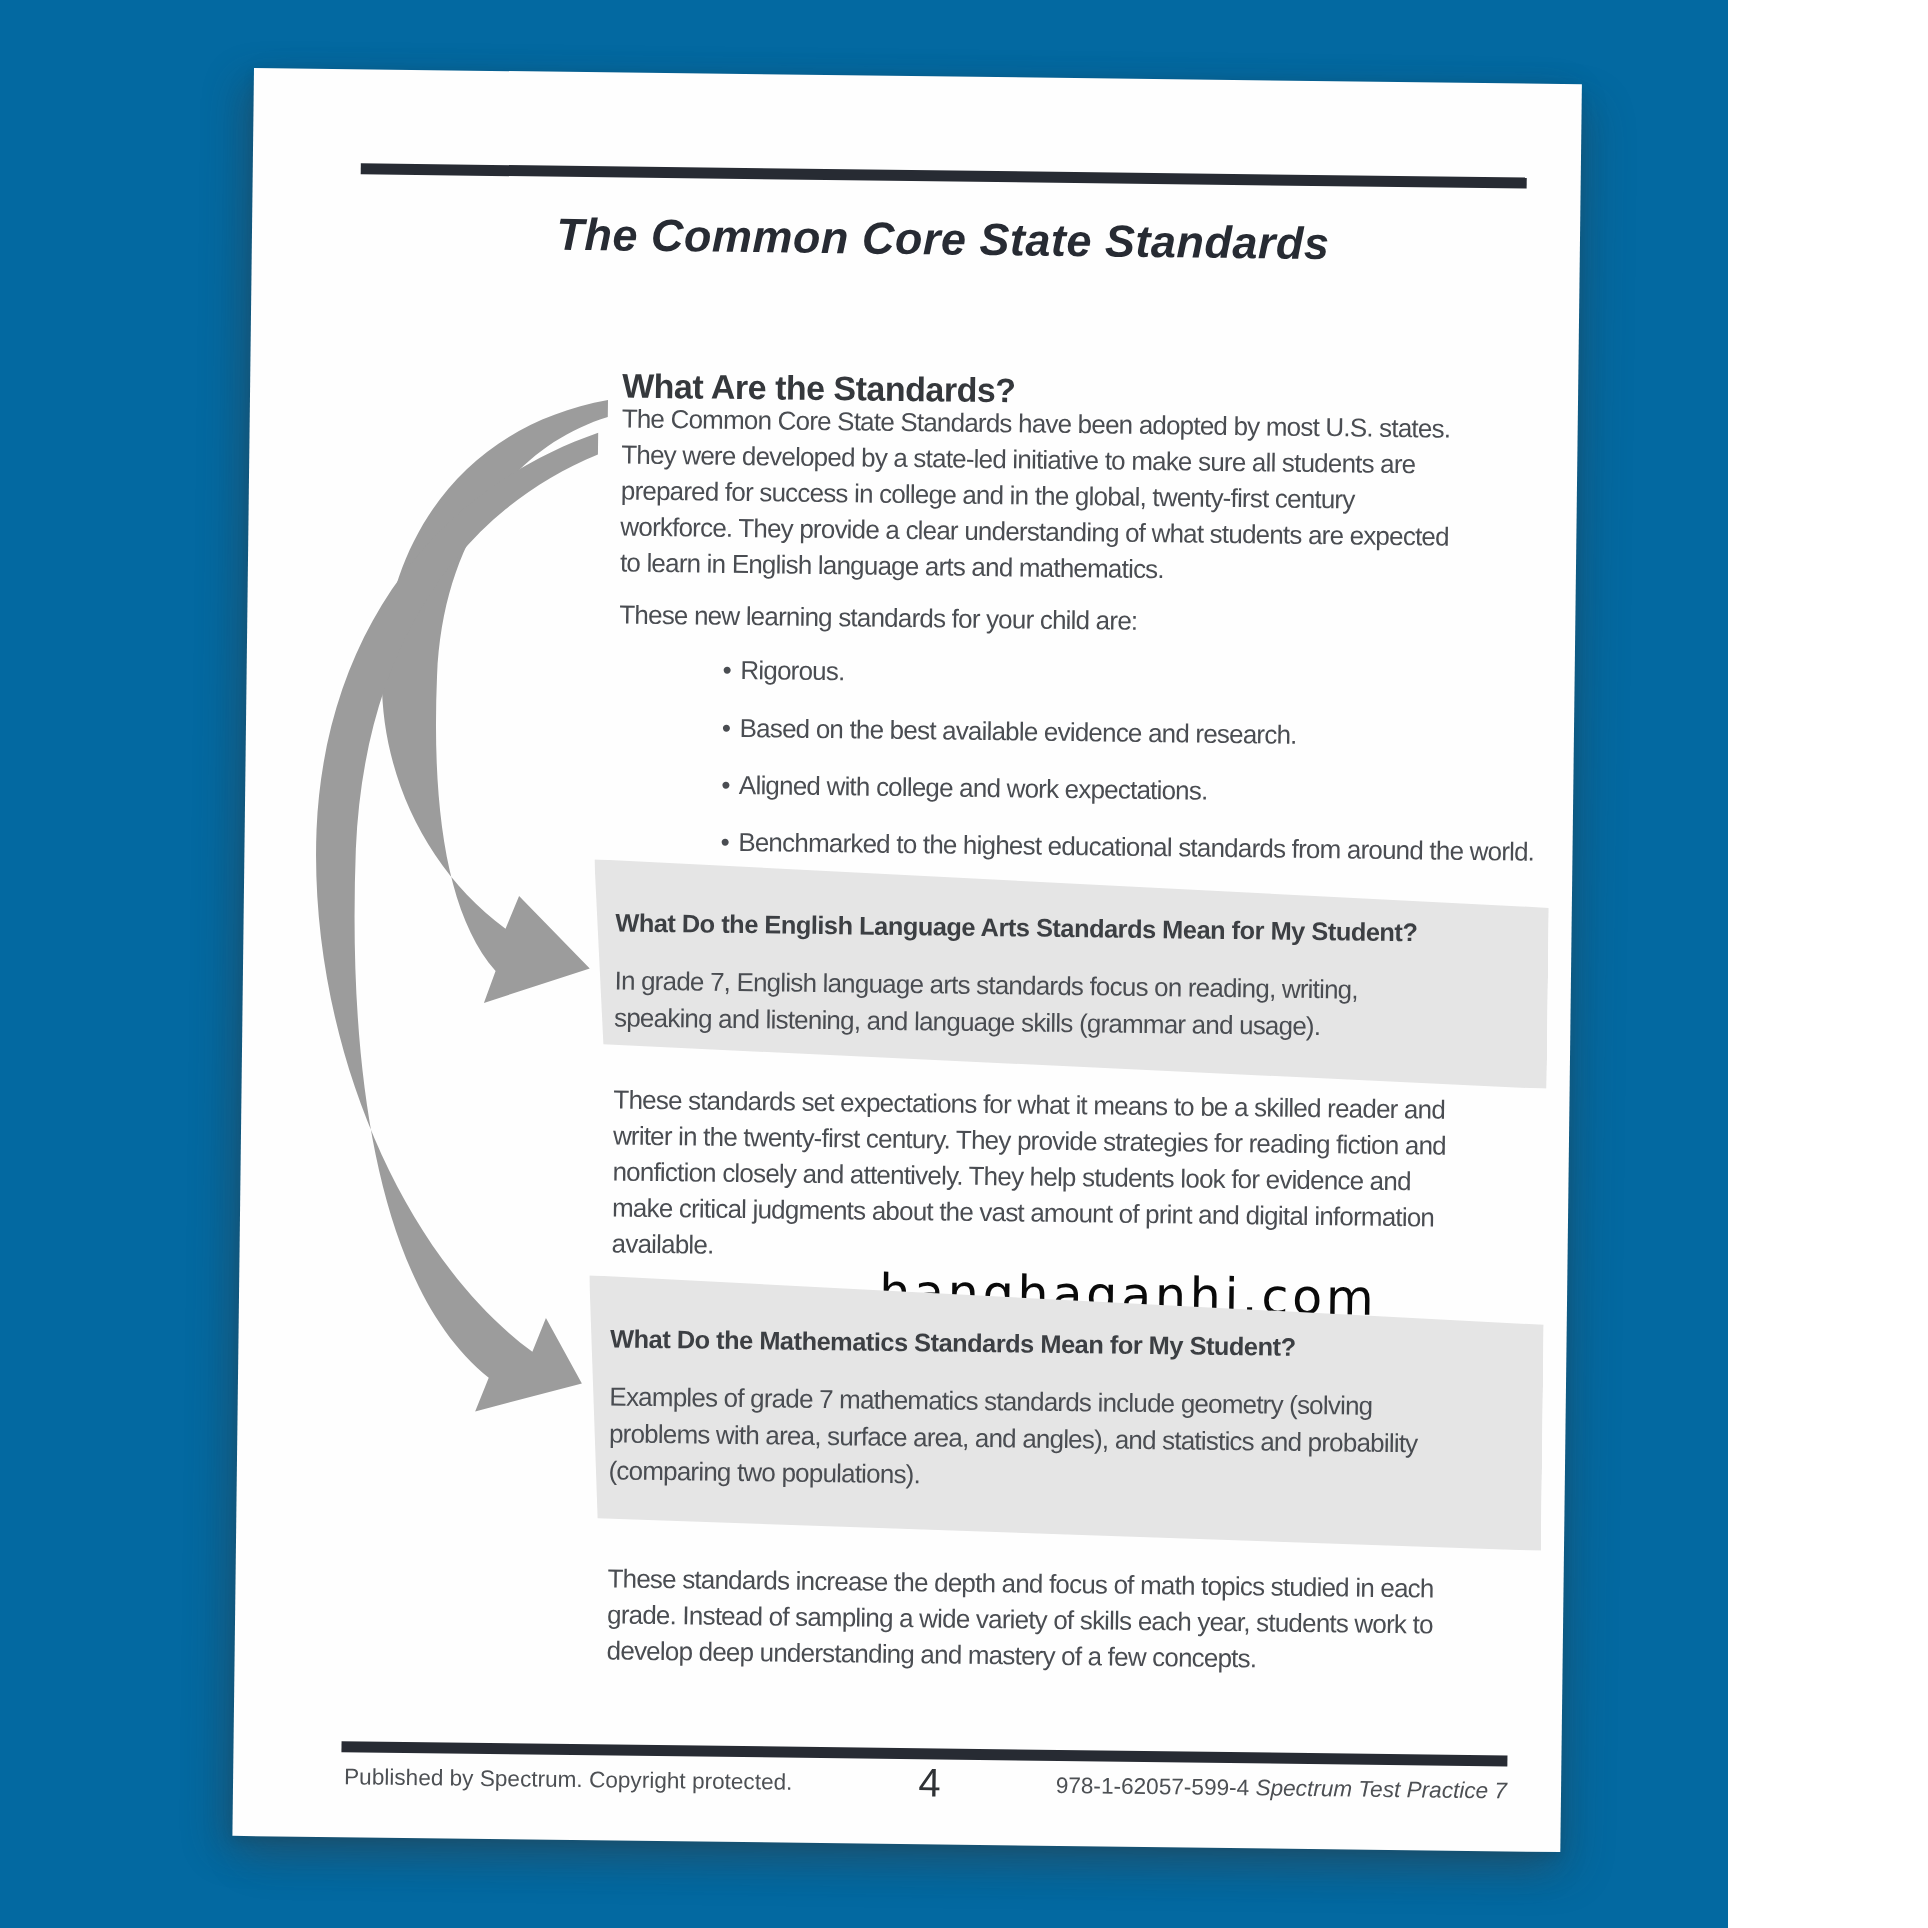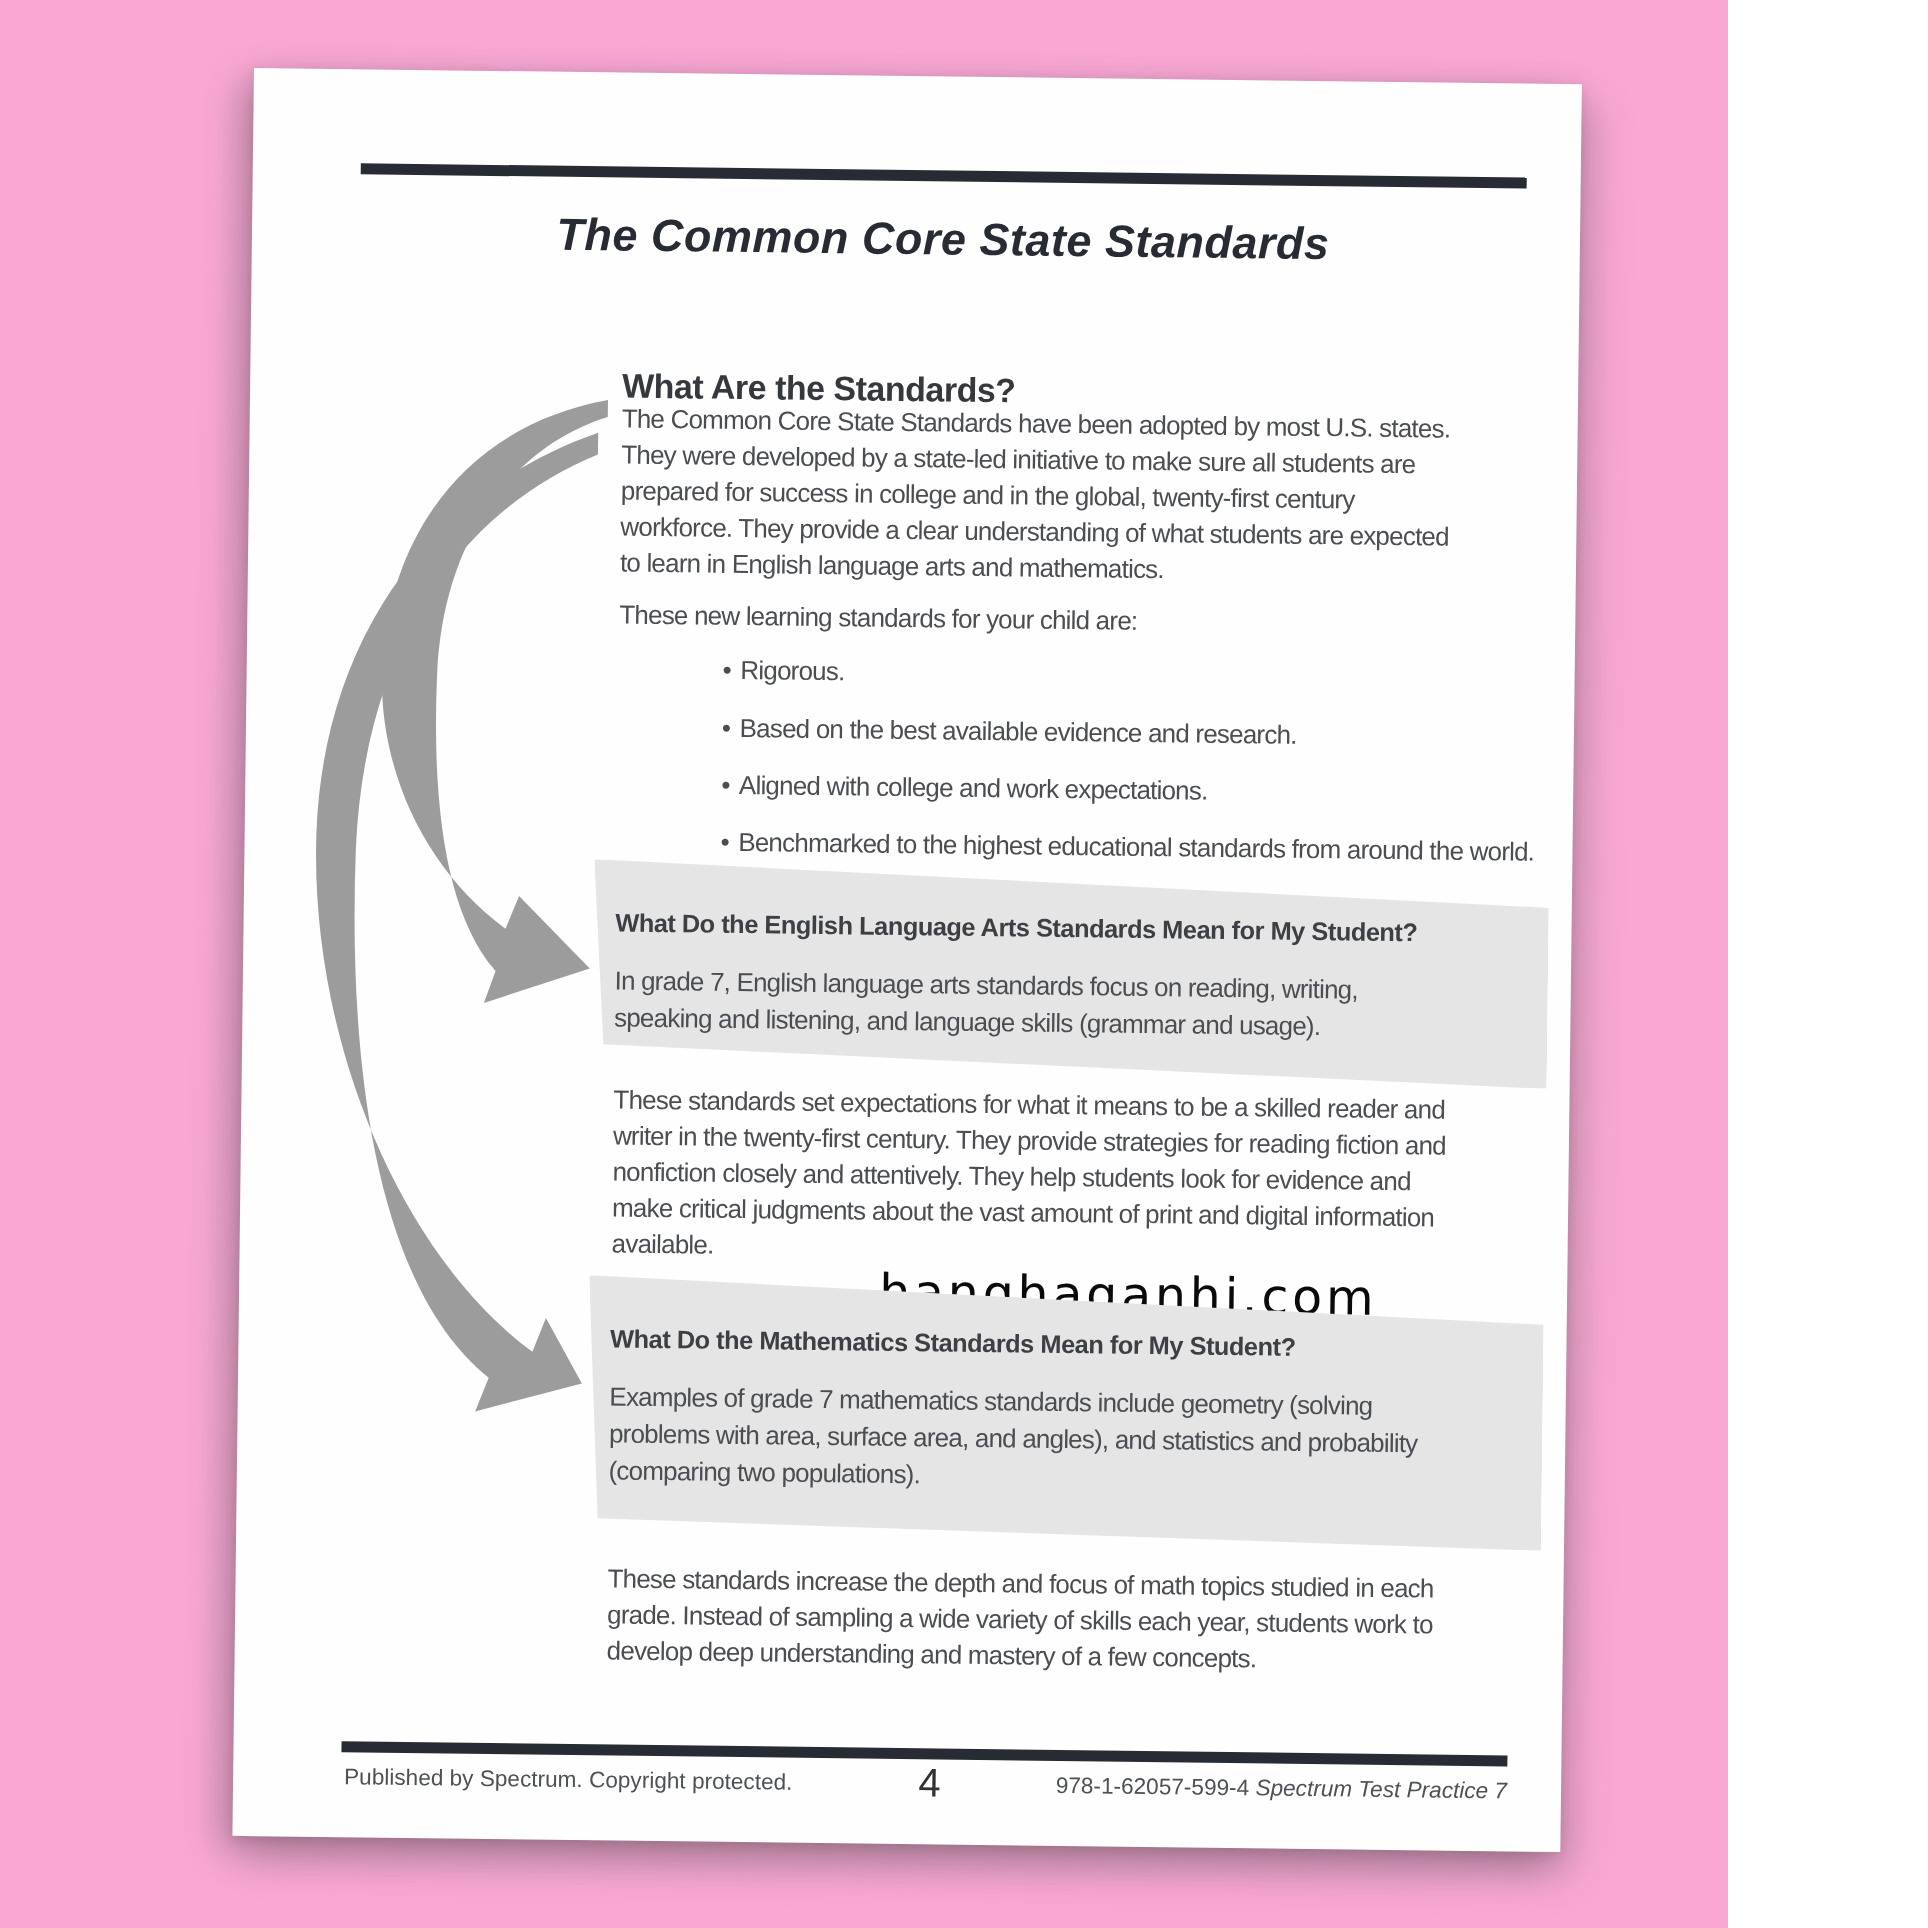--- a/index.html
+++ b/index.html
@@ -1,16 +1,16 @@
 <!DOCTYPE html>
 <html style="font-size:15px"><head>
 <meta charset="utf-8">
 <style>
   html,body{margin:0;padding:0;width:1928px;height:1928px;background:#ffffff;overflow:hidden;}
-  .canvas{position:relative;width:1728px;height:1928px;background:#f9a8d4;}
+  .canvas{position:relative;width:1728px;height:1928px;background:#0369a1;}
   .page{
     position:absolute;left:254px;top:68px;width:1328px;height:1768px;
     background:#fefefe;
     transform:rotate(0.7deg);transform-origin:top left;
     box-shadow:-13px 13px 38px rgba(60,60,60,.32), 13px 21px 43px rgba(60,60,60,.22), 0 3.8px 11.3px rgba(0,0,0,.10);
     font-family:"Liberation Sans",sans-serif;
   }
   .rule{position:absolute;left:108px;width:1166px;height:11.3px;background:#272b33;}
   .rule-top{top:94px;}
   .rule-bottom{top:1672px;}

